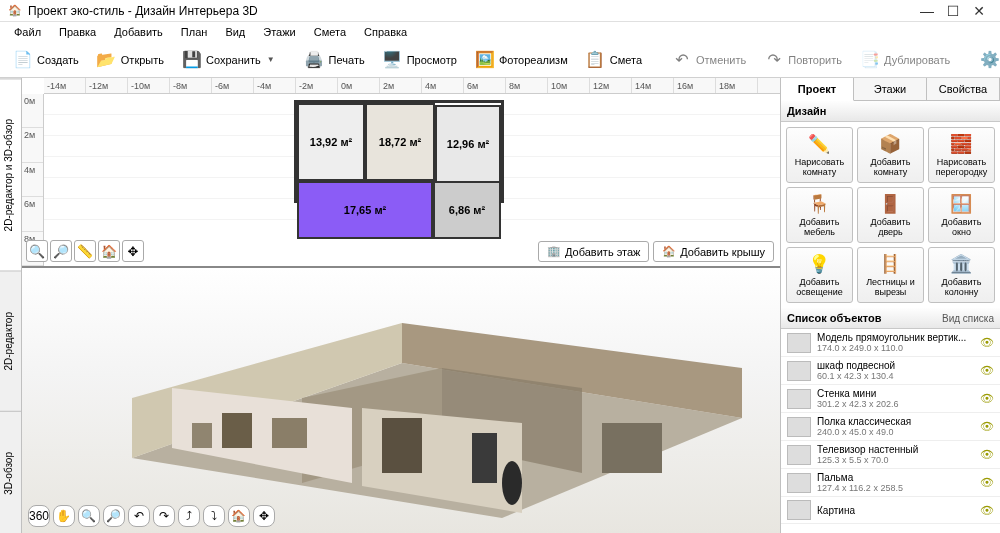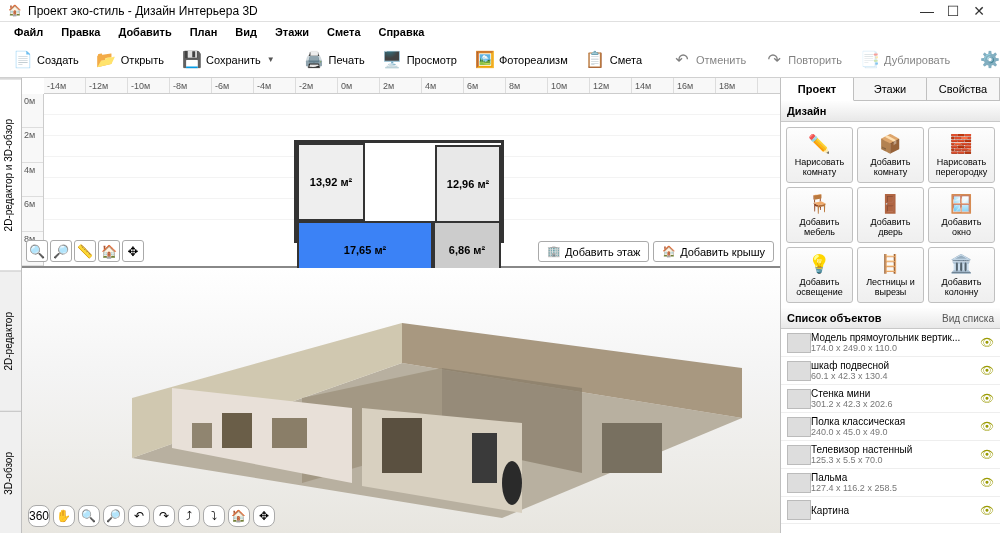--- a/index.html
+++ b/index.html
@@ -4,21 +4,21 @@
 <style>
 * { margin: 0; padding: 0; box-sizing: border-box; font-family: Tahoma, Arial, sans-serif; }
 body { width: 1000px; height: 533px; background: #fff; overflow: hidden; font-size: 11px; }
 
 .titlebar { height: 22px; display: flex; align-items: center; padding: 0 8px; border-bottom: 1px solid #e0e0e0; }
 .titlebar .icon { width: 14px; height: 14px; margin-right: 6px; color: #3a9e3a; }
 .titlebar .title { flex: 1; font-size: 12px; }
 .titlebar .winbtn { width: 26px; text-align: center; font-size: 14px; cursor: pointer; color: #333; }
 
 .menubar { height: 20px; display: flex; align-items: center; padding: 0 6px; gap: 2px; }
-.menubar .item { padding: 2px 8px; cursor: pointer; font-size: 11px; font-weight: bold; }
+.menubar .item { padding: 2px 8px; cursor: pointer; font-size: 11px; }
 
 .toolbar { height: 36px; display: flex; align-items: center; padding: 0 6px; gap: 4px; border-bottom: 1px solid #d0d0d0; }
 .tbtn { display: flex; align-items: center; gap: 4px; padding: 3px 6px; border: 1px solid transparent; border-radius: 3px; cursor: pointer; font-size: 11px; }
 .tbtn .ico { width: 20px; height: 20px; display: flex; align-items: center; justify-content: center; font-size: 16px; }
 .tbtn .chev { font-size: 8px; margin-left: 2px; color: #555; }
 .tsep { width: 1px; height: 26px; background: #d0d0d0; margin: 0 4px; }
 .toolbar .spacer { flex: 1; }
 
 .main { display: flex; height: 455px; }
 
@@ -27,26 +27,26 @@
 .sidetab.active { background: #fff; }
 
 .workspace { flex: 1; display: flex; flex-direction: column; position: relative; }
 
 .view2d { height: 190px; position: relative; border-bottom: 2px solid #888; background: #fff; }
 .rulerx { position: absolute; top: 0; left: 22px; right: 0; height: 16px; background: #f8f8f8; border-bottom: 1px solid #ccc; display: flex; font-size: 9px; color: #555; }
 .rulerx .tick { width: 42px; border-right: 1px solid #ddd; padding-left: 3px; display:flex; align-items:center; }
 .rulery { position: absolute; top: 16px; left: 0; bottom: 0; width: 22px; background: #f8f8f8; border-right: 1px solid #ccc; display: flex; flex-direction: column; font-size: 9px; color: #555; }
 .rulery .tick { flex: 1; border-bottom: 1px solid #ddd; padding: 2px 0 0 2px; }
 .canvas2d { position: absolute; top: 16px; left: 22px; right: 0; bottom: 26px; background: repeating-linear-gradient(0deg, #fff, #fff 20px, #f3f3f3 20px, #f3f3f3 21px), repeating-linear-gradient(90deg, #fff, #fff 20px, #f3f3f3 20px, #f3f3f3 21px); }
-.floorplan { position: absolute; top: 6px; left: 250px; width: 210px; height: 103px; border: 3px solid #333; background: #fff; margin-top: 40px; }
+.floorplan { position: absolute; top: 6px; left: 250px; width: 210px; height: 103px; border: 3px solid #333; background: #fff; }
 .room { position: absolute; border: 2px solid #333; display: flex; align-items: center; justify-content: center; font-size: 11px; font-weight: bold; }
 .r1 { top: 0; left: 0; width: 68px; height: 78px; background: #eee; }
 .r2 { top: 0; left: 68px; width: 70px; height: 78px; background: #e8e4dc; }
 .r3 { top: 2px; left: 138px; width: 66px; height: 78px; background: #e8e8e8; }
-.r4 { top: 78px; left: 0; width: 136px; height: 58px; background: #3b82f6; }
+.r4 { top: 78px; left: 0; width: 136px; height: 58px; background: #8b5cf6; }
 .r5 { top: 78px; left: 136px; width: 68px; height: 58px; background: #ccc; }
 .zoomctl { position: absolute; bottom: 4px; left: 4px; display: flex; gap: 2px; }
 .zoombtn { width: 22px; height: 22px; border: 1px solid #aaa; border-radius: 3px; background: #fff; display: flex; align-items: center; justify-content: center; font-size: 13px; cursor: pointer; }
 .floorbtns { position: absolute; bottom: 4px; right: 6px; display: flex; gap: 4px; }
 .floorbtn { border: 1px solid #aaa; border-radius: 3px; background: #fff; padding: 3px 8px; display: flex; align-items: center; gap: 4px; cursor: pointer; font-size: 11px; }
 
 .view3d { flex: 1; position: relative; background: linear-gradient(#fff 0%, #f4f4f4 40%, #e8e6e0 100%); overflow: hidden; }
 .scene3d { position: absolute; inset: 0; }
 .bottom3d { position: absolute; bottom: 6px; left: 6px; display: flex; gap: 3px; }
 .bottom3d .b { width: 22px; height: 22px; border: 1px solid #aaa; border-radius: 8px; background: #fff; display: flex; align-items: center; justify-content: center; font-size: 12px; cursor: pointer; }
@@ -60,21 +60,21 @@
 .rtab.active { background: #fff; font-weight: bold; border-bottom: 1px solid #fff; margin-bottom: -1px; }
 
 .section { padding: 4px 6px; font-weight: bold; font-size: 11px; background: linear-gradient(#fefefe, #e8e8e8); border-bottom: 1px solid #c8c8c8; }
 .dgrid { display: grid; grid-template-columns: repeat(3, 1fr); gap: 4px; padding: 5px; }
 .dcell { border: 1px solid #c0c0c0; background: linear-gradient(#fdfdfd, #efefef); border-radius: 3px; padding: 4px 2px; display: flex; flex-direction: column; align-items: center; gap: 3px; cursor: pointer; font-size: 9px; text-align: center; height: 56px; justify-content: center; }
 .dcell .dico { font-size: 18px; }
 .dcell .dlab { line-height: 1.1; text-align: center; }
 
 .objlist-header { display: flex; justify-content: space-between; align-items: center; }
 .objlist { flex: 1; overflow-y: auto; }
-.objrow { display: flex; align-items: center; padding: 3px 6px; border-bottom: 1px solid #eee; cursor: pointer; }
+.objrow { display: flex; align-items: center; gap: 6px; padding: 3px 6px; border-bottom: 1px solid #eee; cursor: pointer; }
 .objrow .thumb { width: 24px; height: 20px; background: #ddd; border: 1px solid #bbb; flex-shrink: 0; }
 .objrow .meta { flex: 1; overflow: hidden; }
 .objrow .name { font-size: 10px; white-space: nowrap; overflow: hidden; text-overflow: ellipsis; }
 .objrow .dim { font-size: 9px; color: #777; }
 .objrow .eye { font-size: 11px; color: #9a9a00; cursor: pointer; }
 </style>
 </head>
 <body>
 
 <div class="titlebar">
@@ -181,20 +181,21 @@
       <div class="rulery">
           <div class="tick">0м</div>
           <div class="tick">2м</div>
           <div class="tick">4м</div>
           <div class="tick">6м</div>
           <div class="tick">8м</div>
         </div>
       <div class="canvas2d">
         <div class="floorplan">
           <div class="room r1">13,92 м²</div>
+          <div class="room r2">18,72 м²</div>
           <div class="room r3">12,96 м²</div>
           <div class="room r4">17,65 м²</div>
           <div class="room r5">6,86 м²</div>
         </div>
       </div>
       <div class="zoomctl">
         <div class="zoombtn">🔍</div>
         <div class="zoombtn">🔎</div>
         <div class="zoombtn">📏</div>
         <div class="zoombtn">🏠</div>

